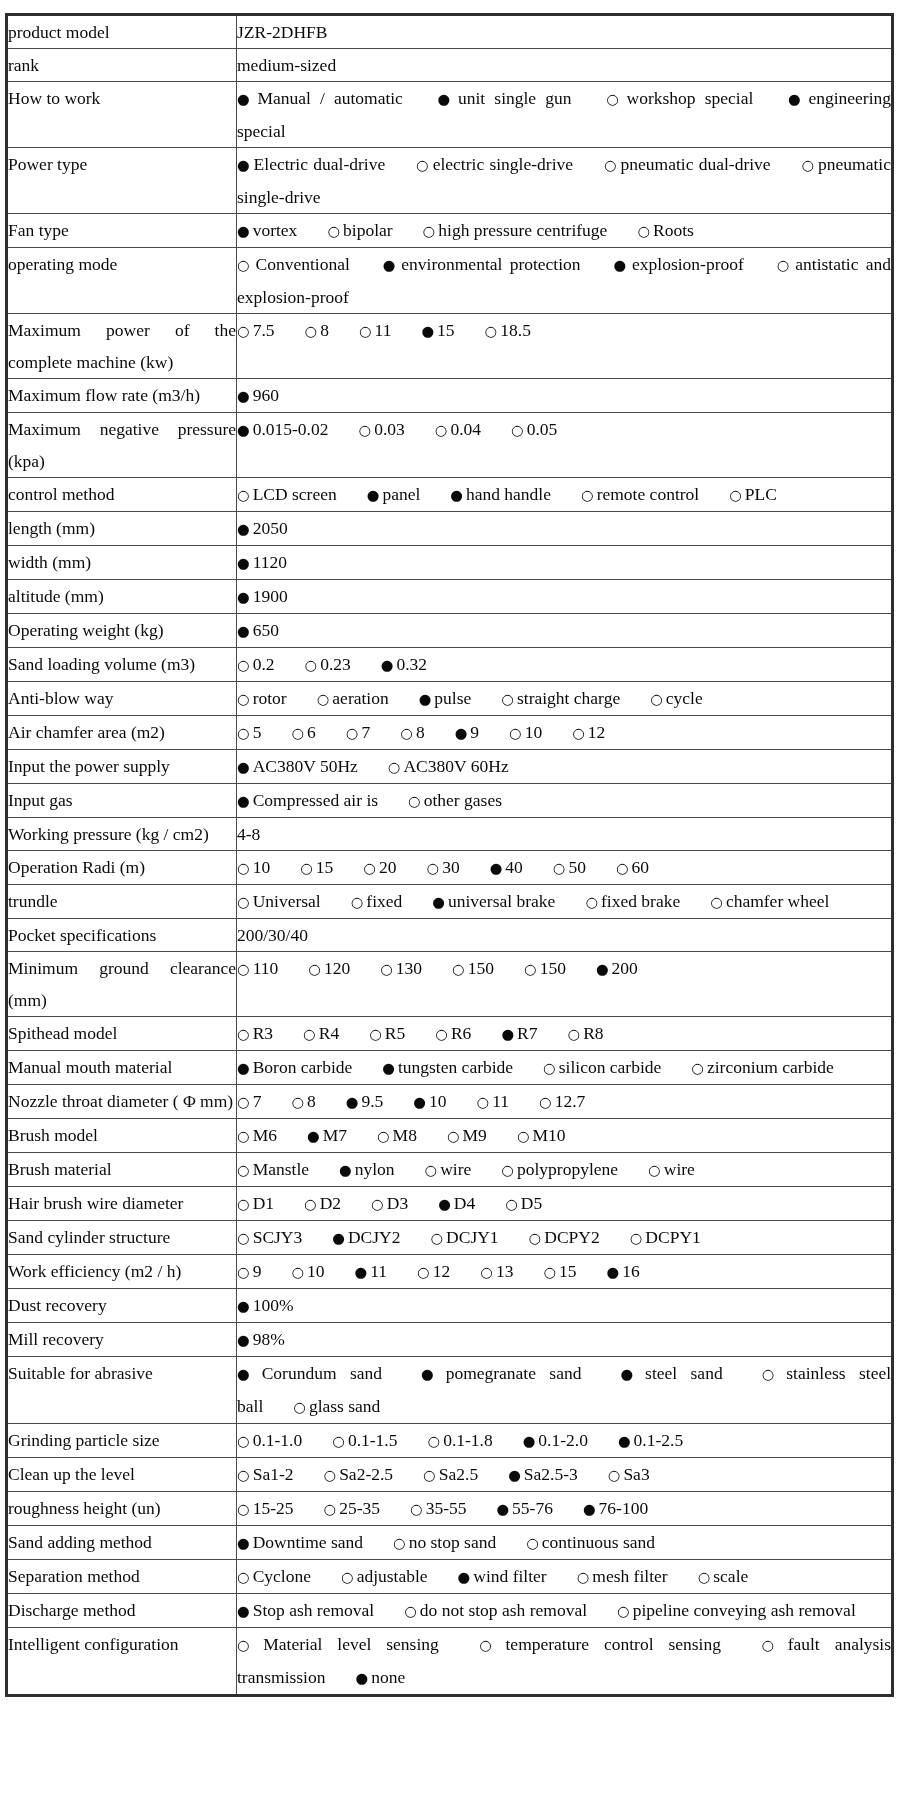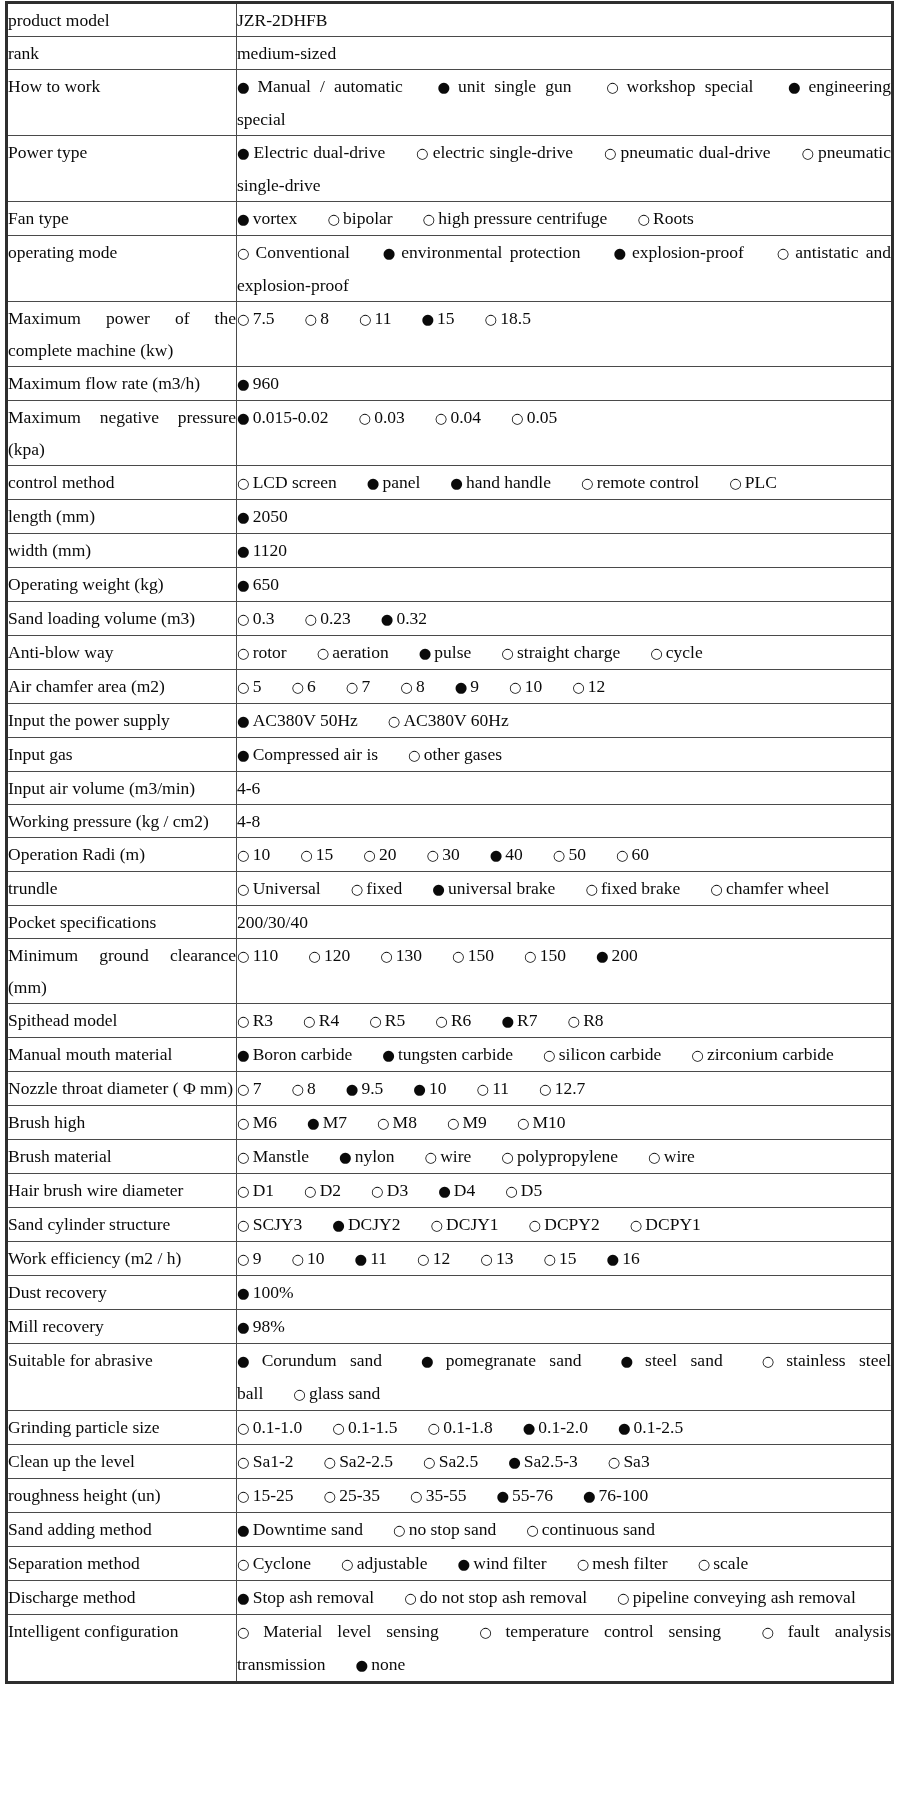--- a/index.html
+++ b/index.html
@@ -8,21 +8,21 @@
     background: #ffffff;
   }
   body {
     width: 900px;
     height: 1817px;
     font-family: "Liberation Serif", "DejaVu Serif", serif;
     color: #0a0a0a;
     box-sizing: border-box;
   }
   .page {
-    padding: 1px 5px 0 5px;
+    padding: 13px 5px 0 5px;
   }
   table.spec {
     border-collapse: collapse;
     table-layout: fixed;
     width: 889px;
     border: 3px solid #2e2e2e;
   }
   table.spec td {
     border: 1.6px solid #4a4a4a;
     vertical-align: top;
@@ -103,48 +103,48 @@
         </tr>
         <tr>
           <td class="label-cell">length (mm)</td>
           <td class="value-cell"><span class="option"><span class="marker">●</span><span class="opt-text">2050</span></span></td>
         </tr>
         <tr>
           <td class="label-cell">width (mm)</td>
           <td class="value-cell"><span class="option"><span class="marker">●</span><span class="opt-text">1120</span></span></td>
         </tr>
         <tr>
+          <td class="label-cell">altitude (mm)</td>
+          <td class="value-cell"><span class="option"><span class="marker">●</span><span class="opt-text">1900</span></span></td>
+        </tr>
+        <tr>
           <td class="label-cell">Operating weight (kg)</td>
           <td class="value-cell"><span class="option"><span class="marker">●</span><span class="opt-text">650</span></span></td>
         </tr>
         <tr>
           <td class="label-cell">Sand loading volume (m3)</td>
-          <td class="value-cell"><span class="option"><span class="marker">○</span><span class="opt-text">0.3</span></span><span class="option"><span class="marker">○</span><span class="opt-text">0.23</span></span><span class="option"><span class="marker">●</span><span class="opt-text">0.32</span></span></td>
+          <td class="value-cell"><span class="option"><span class="marker">○</span><span class="opt-text">0.2</span></span><span class="option"><span class="marker">○</span><span class="opt-text">0.23</span></span><span class="option"><span class="marker">●</span><span class="opt-text">0.32</span></span></td>
         </tr>
         <tr>
           <td class="label-cell">Anti-blow way</td>
           <td class="value-cell"><span class="option"><span class="marker">○</span><span class="opt-text">rotor</span></span><span class="option"><span class="marker">○</span><span class="opt-text">aeration</span></span><span class="option"><span class="marker">●</span><span class="opt-text">pulse</span></span><span class="option"><span class="marker">○</span><span class="opt-text">straight charge</span></span><span class="option"><span class="marker">○</span><span class="opt-text">cycle</span></span></td>
         </tr>
         <tr>
           <td class="label-cell">Air chamfer area (m2)</td>
           <td class="value-cell"><span class="option"><span class="marker">○</span><span class="opt-text">5</span></span><span class="option"><span class="marker">○</span><span class="opt-text">6</span></span><span class="option"><span class="marker">○</span><span class="opt-text">7</span></span><span class="option"><span class="marker">○</span><span class="opt-text">8</span></span><span class="option"><span class="marker">●</span><span class="opt-text">9</span></span><span class="option"><span class="marker">○</span><span class="opt-text">10</span></span><span class="option"><span class="marker">○</span><span class="opt-text">12</span></span></td>
         </tr>
         <tr>
           <td class="label-cell">Input the power supply</td>
           <td class="value-cell"><span class="option"><span class="marker">●</span><span class="opt-text">AC380V  50Hz</span></span><span class="option"><span class="marker">○</span><span class="opt-text">AC380V  60Hz</span></span></td>
         </tr>
         <tr>
           <td class="label-cell">Input gas</td>
           <td class="value-cell"><span class="option"><span class="marker">●</span><span class="opt-text">Compressed air is</span></span><span class="option"><span class="marker">○</span><span class="opt-text">other gases</span></span></td>
         </tr>
         <tr>
-          <td class="label-cell">Input air volume (m3/min)</td>
-          <td class="value-cell"><span class="plain-value">4-6</span></td>
-        </tr>
-        <tr>
           <td class="label-cell">Working pressure (kg / cm2)</td>
           <td class="value-cell"><span class="plain-value">4-8</span></td>
         </tr>
         <tr>
           <td class="label-cell">Operation Radi (m)</td>
           <td class="value-cell"><span class="option"><span class="marker">○</span><span class="opt-text">10</span></span><span class="option"><span class="marker">○</span><span class="opt-text">15</span></span><span class="option"><span class="marker">○</span><span class="opt-text">20</span></span><span class="option"><span class="marker">○</span><span class="opt-text">30</span></span><span class="option"><span class="marker">●</span><span class="opt-text">40</span></span><span class="option"><span class="marker">○</span><span class="opt-text">50</span></span><span class="option"><span class="marker">○</span><span class="opt-text">60</span></span></td>
         </tr>
         <tr>
           <td class="label-cell">trundle</td>
           <td class="value-cell"><span class="option"><span class="marker">○</span><span class="opt-text">Universal</span></span><span class="option"><span class="marker">○</span><span class="opt-text">fixed</span></span><span class="option"><span class="marker">●</span><span class="opt-text">universal brake</span></span><span class="option"><span class="marker">○</span><span class="opt-text">fixed brake</span></span><span class="option"><span class="marker">○</span><span class="opt-text">chamfer wheel</span></span></td>
@@ -163,21 +163,21 @@
         </tr>
         <tr>
           <td class="label-cell">Manual mouth material</td>
           <td class="value-cell"><span class="option"><span class="marker">●</span><span class="opt-text">Boron carbide</span></span><span class="option"><span class="marker">●</span><span class="opt-text">tungsten carbide</span></span><span class="option"><span class="marker">○</span><span class="opt-text">silicon carbide</span></span><span class="option"><span class="marker">○</span><span class="opt-text">zirconium carbide</span></span></td>
         </tr>
         <tr>
           <td class="label-cell">Nozzle throat diameter ( Φ mm)</td>
           <td class="value-cell"><span class="option"><span class="marker">○</span><span class="opt-text">7</span></span><span class="option"><span class="marker">○</span><span class="opt-text">8</span></span><span class="option"><span class="marker">●</span><span class="opt-text">9.5</span></span><span class="option"><span class="marker">●</span><span class="opt-text">10</span></span><span class="option"><span class="marker">○</span><span class="opt-text">11</span></span><span class="option"><span class="marker">○</span><span class="opt-text">12.7</span></span></td>
         </tr>
         <tr>
-          <td class="label-cell">Brush high</td>
+          <td class="label-cell">Brush model</td>
           <td class="value-cell"><span class="option"><span class="marker">○</span><span class="opt-text">M6</span></span><span class="option"><span class="marker">●</span><span class="opt-text">M7</span></span><span class="option"><span class="marker">○</span><span class="opt-text">M8</span></span><span class="option"><span class="marker">○</span><span class="opt-text">M9</span></span><span class="option"><span class="marker">○</span><span class="opt-text">M10</span></span></td>
         </tr>
         <tr>
           <td class="label-cell">Brush material</td>
           <td class="value-cell"><span class="option"><span class="marker">○</span><span class="opt-text">Manstle</span></span><span class="option"><span class="marker">●</span><span class="opt-text">nylon</span></span><span class="option"><span class="marker">○</span><span class="opt-text">wire</span></span><span class="option"><span class="marker">○</span><span class="opt-text">polypropylene</span></span><span class="option"><span class="marker">○</span><span class="opt-text">wire</span></span></td>
         </tr>
         <tr>
           <td class="label-cell">Hair brush wire diameter</td>
           <td class="value-cell"><span class="option"><span class="marker">○</span><span class="opt-text">D1</span></span><span class="option"><span class="marker">○</span><span class="opt-text">D2</span></span><span class="option"><span class="marker">○</span><span class="opt-text">D3</span></span><span class="option"><span class="marker">●</span><span class="opt-text">D4</span></span><span class="option"><span class="marker">○</span><span class="opt-text">D5</span></span></td>
         </tr>

